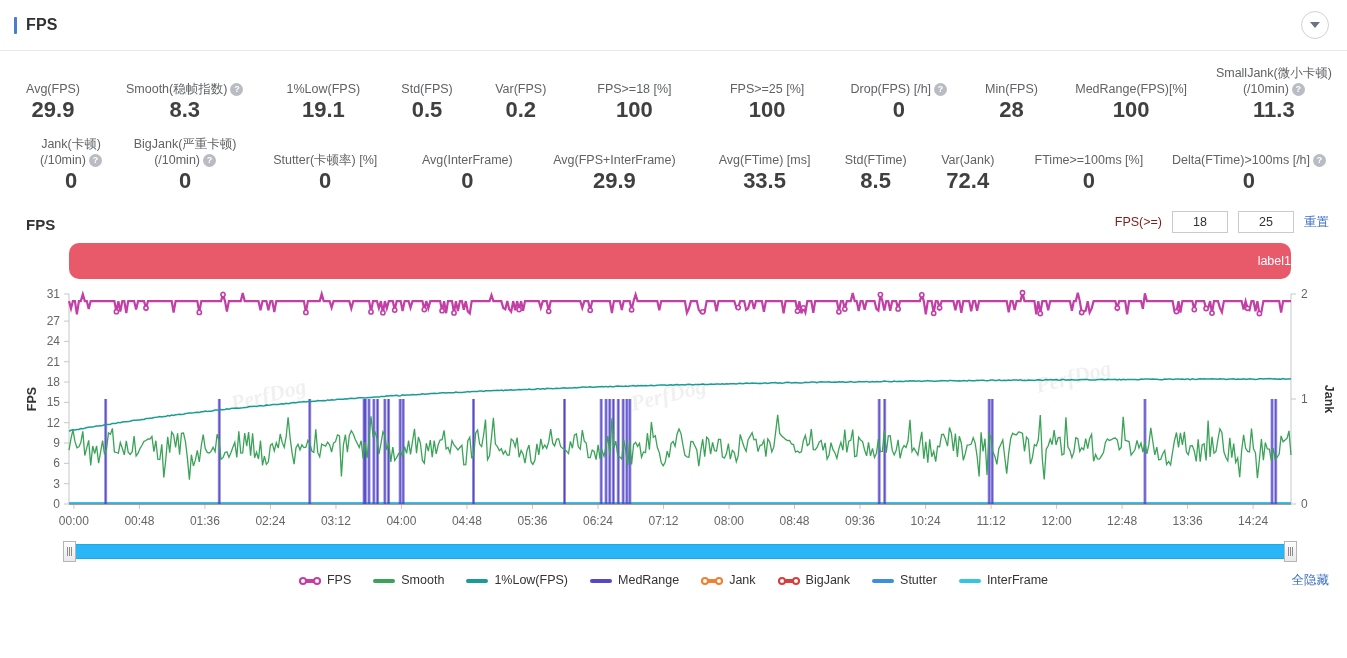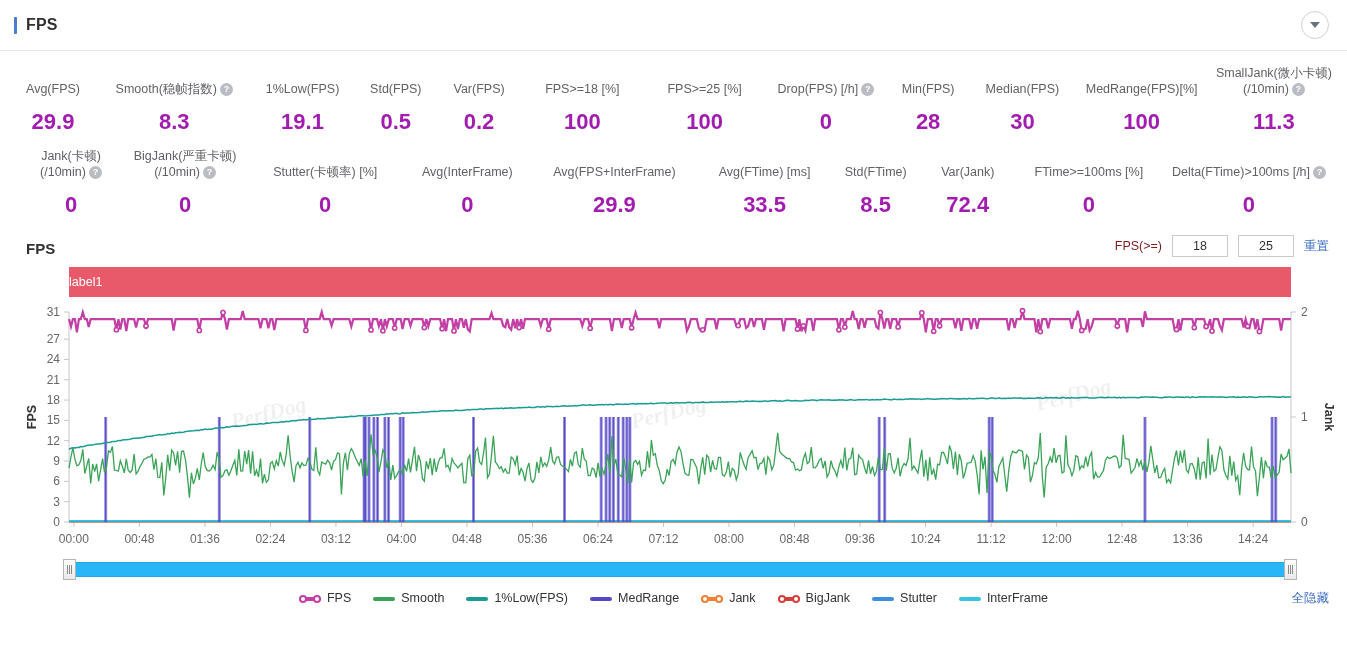--- a/index.html
+++ b/index.html
@@ -68,22 +68,22 @@
     white-space: nowrap;
   }
   .help-icon {
     display: inline-flex; align-items: center; justify-content: center;
     width: 13px; height: 13px; border-radius: 50%;
     background: #b9bcc2; color: #fff;
     font-size: 9px; font-weight: bold; line-height: 13px;
     cursor: pointer; flex: 0 0 auto;
   }
   .stat-value {
-    font-size: 22px; font-weight: bold; color: #a21caf;
-    margin-top: 13px; line-height: 24px;
+    font-size: 22px; font-weight: bold; color: #404040;
+    margin-top: 1px; line-height: 24px;
   }
 
   
   .chart-panel { position: relative; margin-top: 16px; }
   .chart-head {
     position: relative; height: 30px;
     padding: 0 18px 0 26px;
     display: flex; align-items: center;
   }
   .chart-head-title { font-size: 15px; font-weight: bold; color: #303133; }
@@ -99,23 +99,23 @@
     font-size: 12.5px; color: #303133;
     text-align: center; outline: none; padding: 0;
   }
   .reset-link {
     font-size: 12.5px; color: #3d6fc4; cursor: pointer;
   }
 
   
   .label-band-wrap { padding: 0 56px 0 69px; margin-top: 4px; }
   .label-band {
-    height: 30px; background: #e8596a;
-    display: flex; align-items: center; justify-content: flex-start;
-    color: #ffffff; font-size: 12.5px;
+    height: 36px; background: #e8596a;
+    display: flex; align-items: center; justify-content: flex-end;
+    color: #ffffff; font-size: 12.5px; border-radius: 10px;
   }
 
   
   .plot-wrap { position: relative; height: 255px; margin-top: 3px; }
   .plot-svg { display: block; }
   .axis-name {
     position: absolute; font-size: 12.5px; font-weight: bold; color: #333;
   }
   .axis-name.left {
     left: 20px; top: 455px;
@@ -239,26 +239,20 @@
             <span>Drop(FPS) [/h]</span>
             <span class="help-icon">?</span>
           </div>
           <div class="stat-value">0</div>
         </div>
         <div class="stat" style="width: 72px;">
           <div class="stat-label">
             <span>Min(FPS)</span>
           </div>
           <div class="stat-value">28</div>
-        </div>
-        <div class="stat" style="width: 92px;">
-          <div class="stat-label">
-            <span>Median(FPS)</span>
-          </div>
-          <div class="stat-value">30</div>
         </div>
         <div class="stat" style="width: 122px;">
           <div class="stat-label">
             <span>MedRange(FPS)[%]</span>
           </div>
           <div class="stat-value">100</div>
         </div>
         <div class="stat" style="width: 118px;">
           <div class="stat-label-2" style="display: block; text-align: center;"><span class="ln">SmallJank(微小卡顿)</span><span class="ln" style="display: flex; align-items: center; justify-content: center; gap: 3px;">
               <span>(/10min)</span>

